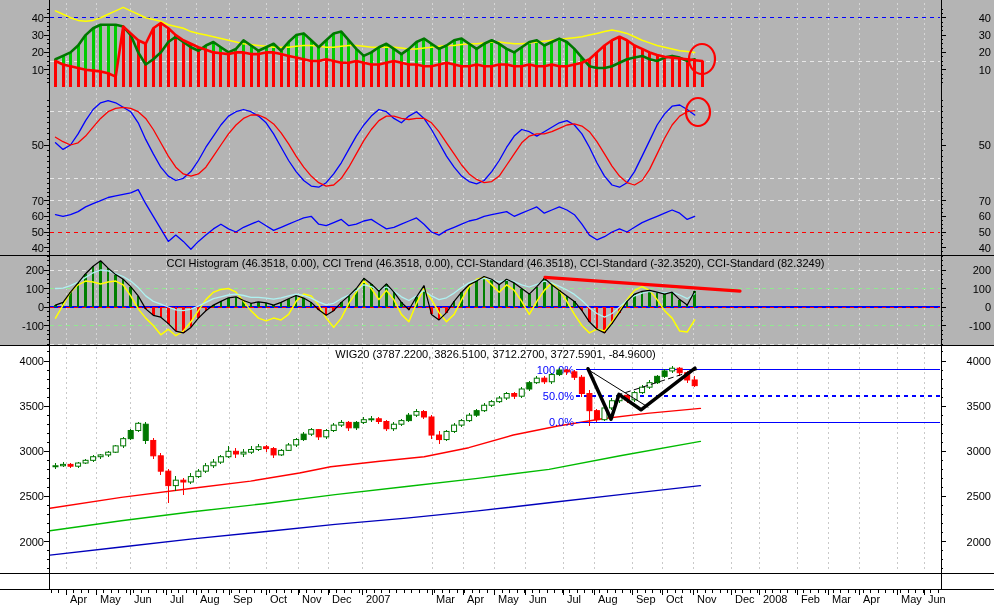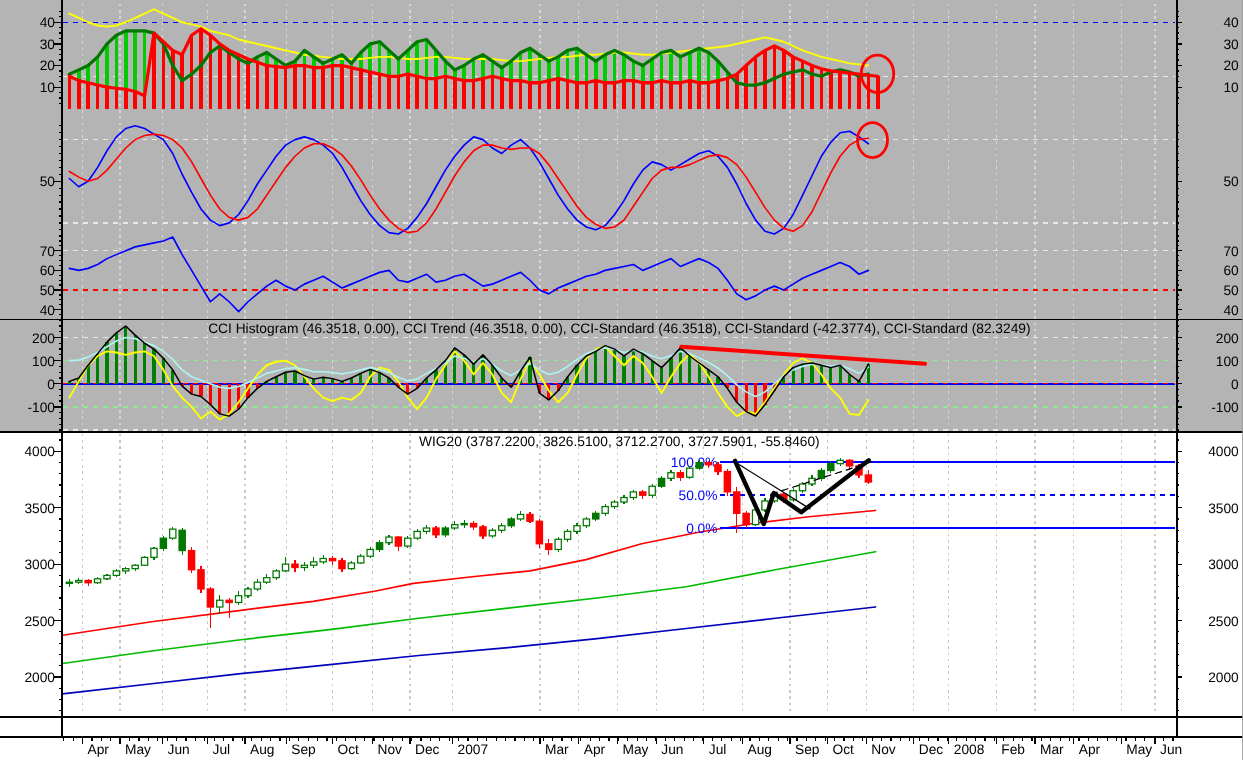--- a/index.html
+++ b/index.html
@@ -995,15 +995,15 @@
         <line x1="828" y1="590" x2="828" y2="595" stroke="#000000" stroke-width="1" shape-rendering="crispEdges"></line>
         <text x="832" y="603" font-size="11px" fill="#000">Mar</text>
         <line x1="859" y1="590" x2="859" y2="595" stroke="#000000" stroke-width="1" shape-rendering="crispEdges"></line>
         <text x="863" y="603" font-size="11px" fill="#000">Apr</text>
         <line x1="897" y1="590" x2="897" y2="595" stroke="#000000" stroke-width="1" shape-rendering="crispEdges"></line>
         <text x="901" y="603" font-size="11px" fill="#000">May</text>
         <line x1="924" y1="590" x2="924" y2="595" stroke="#000000" stroke-width="1" shape-rendering="crispEdges"></line>
         <text x="928" y="603" font-size="11px" fill="#000">Jun</text>
       </g>
     </svg>
-  <div class="ptitle" id="cci-title">CCI Histogram (46.3518, 0.00), CCI Trend (46.3518, 0.00), CCI-Standard (46.3518), CCI-Standard (-42.3774), CCI-Standard (82.3249)</div>
-  <div class="ptitle" id="wig-title">WIG20 (3787.2200, 3826.5100, 3712.2700, 3727.5901, -55.8460)</div>
+  <div class="ptitle" id="cci-title">CCI Histogram (46.3518, 0.00), CCI Trend (46.3518, 0.00), CCI-Standard (46.3518), CCI-Standard (-32.3520), CCI-Standard (82.3249)</div>
+  <div class="ptitle" id="wig-title">WIG20 (3787.2200, 3826.5100, 3712.2700, 3727.5901, -84.9600)</div>
 </div>
 
 </body></html>

